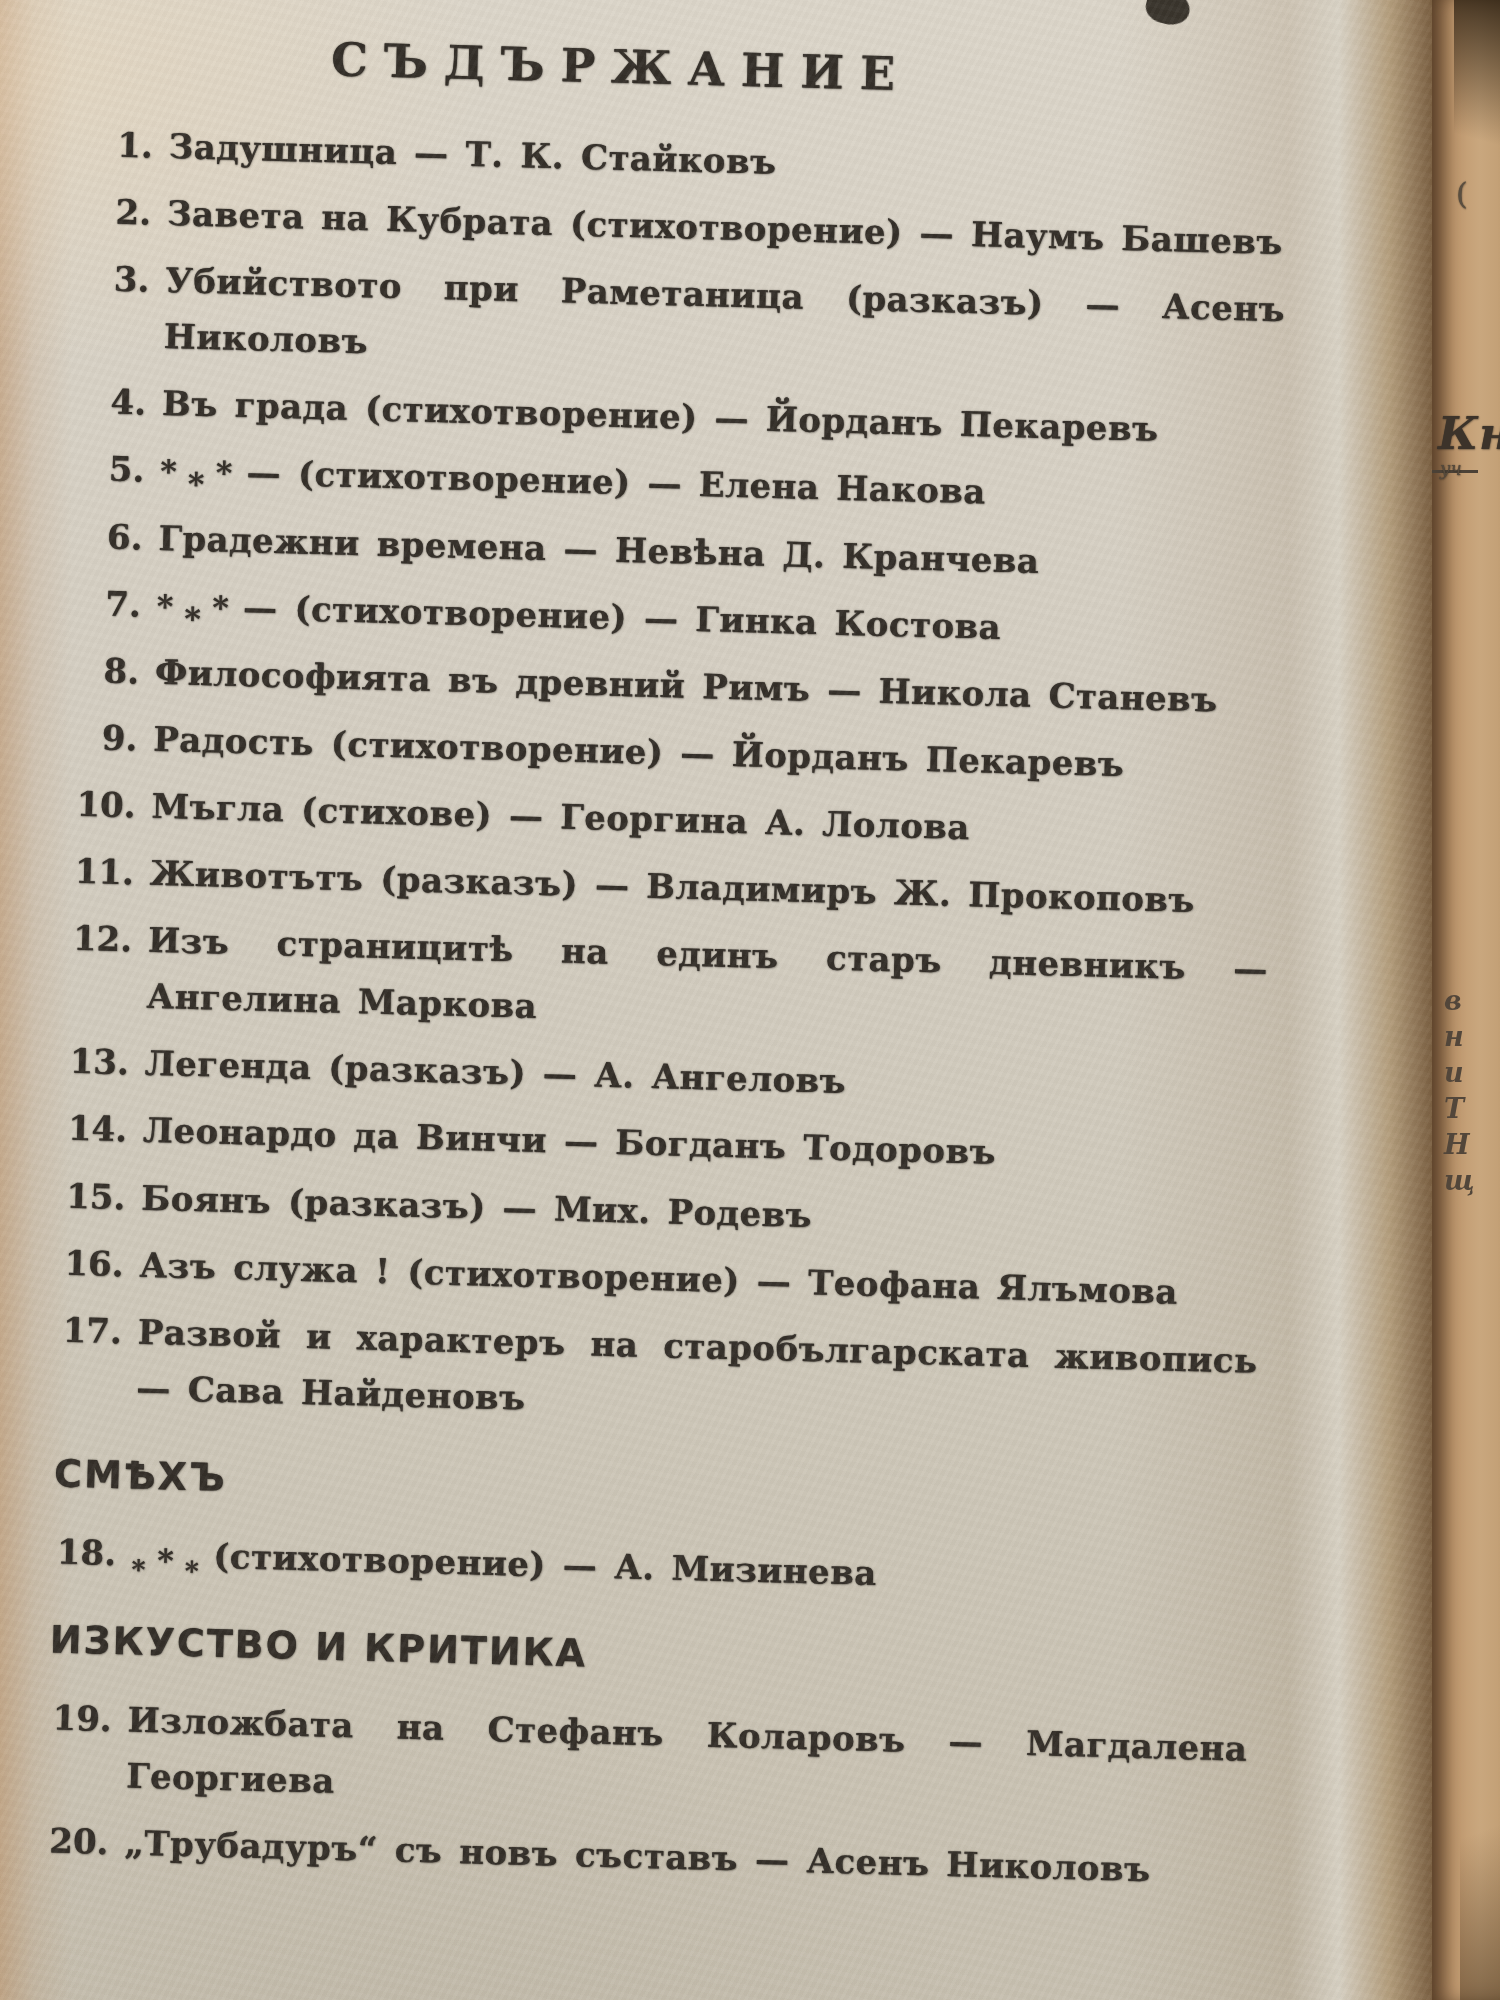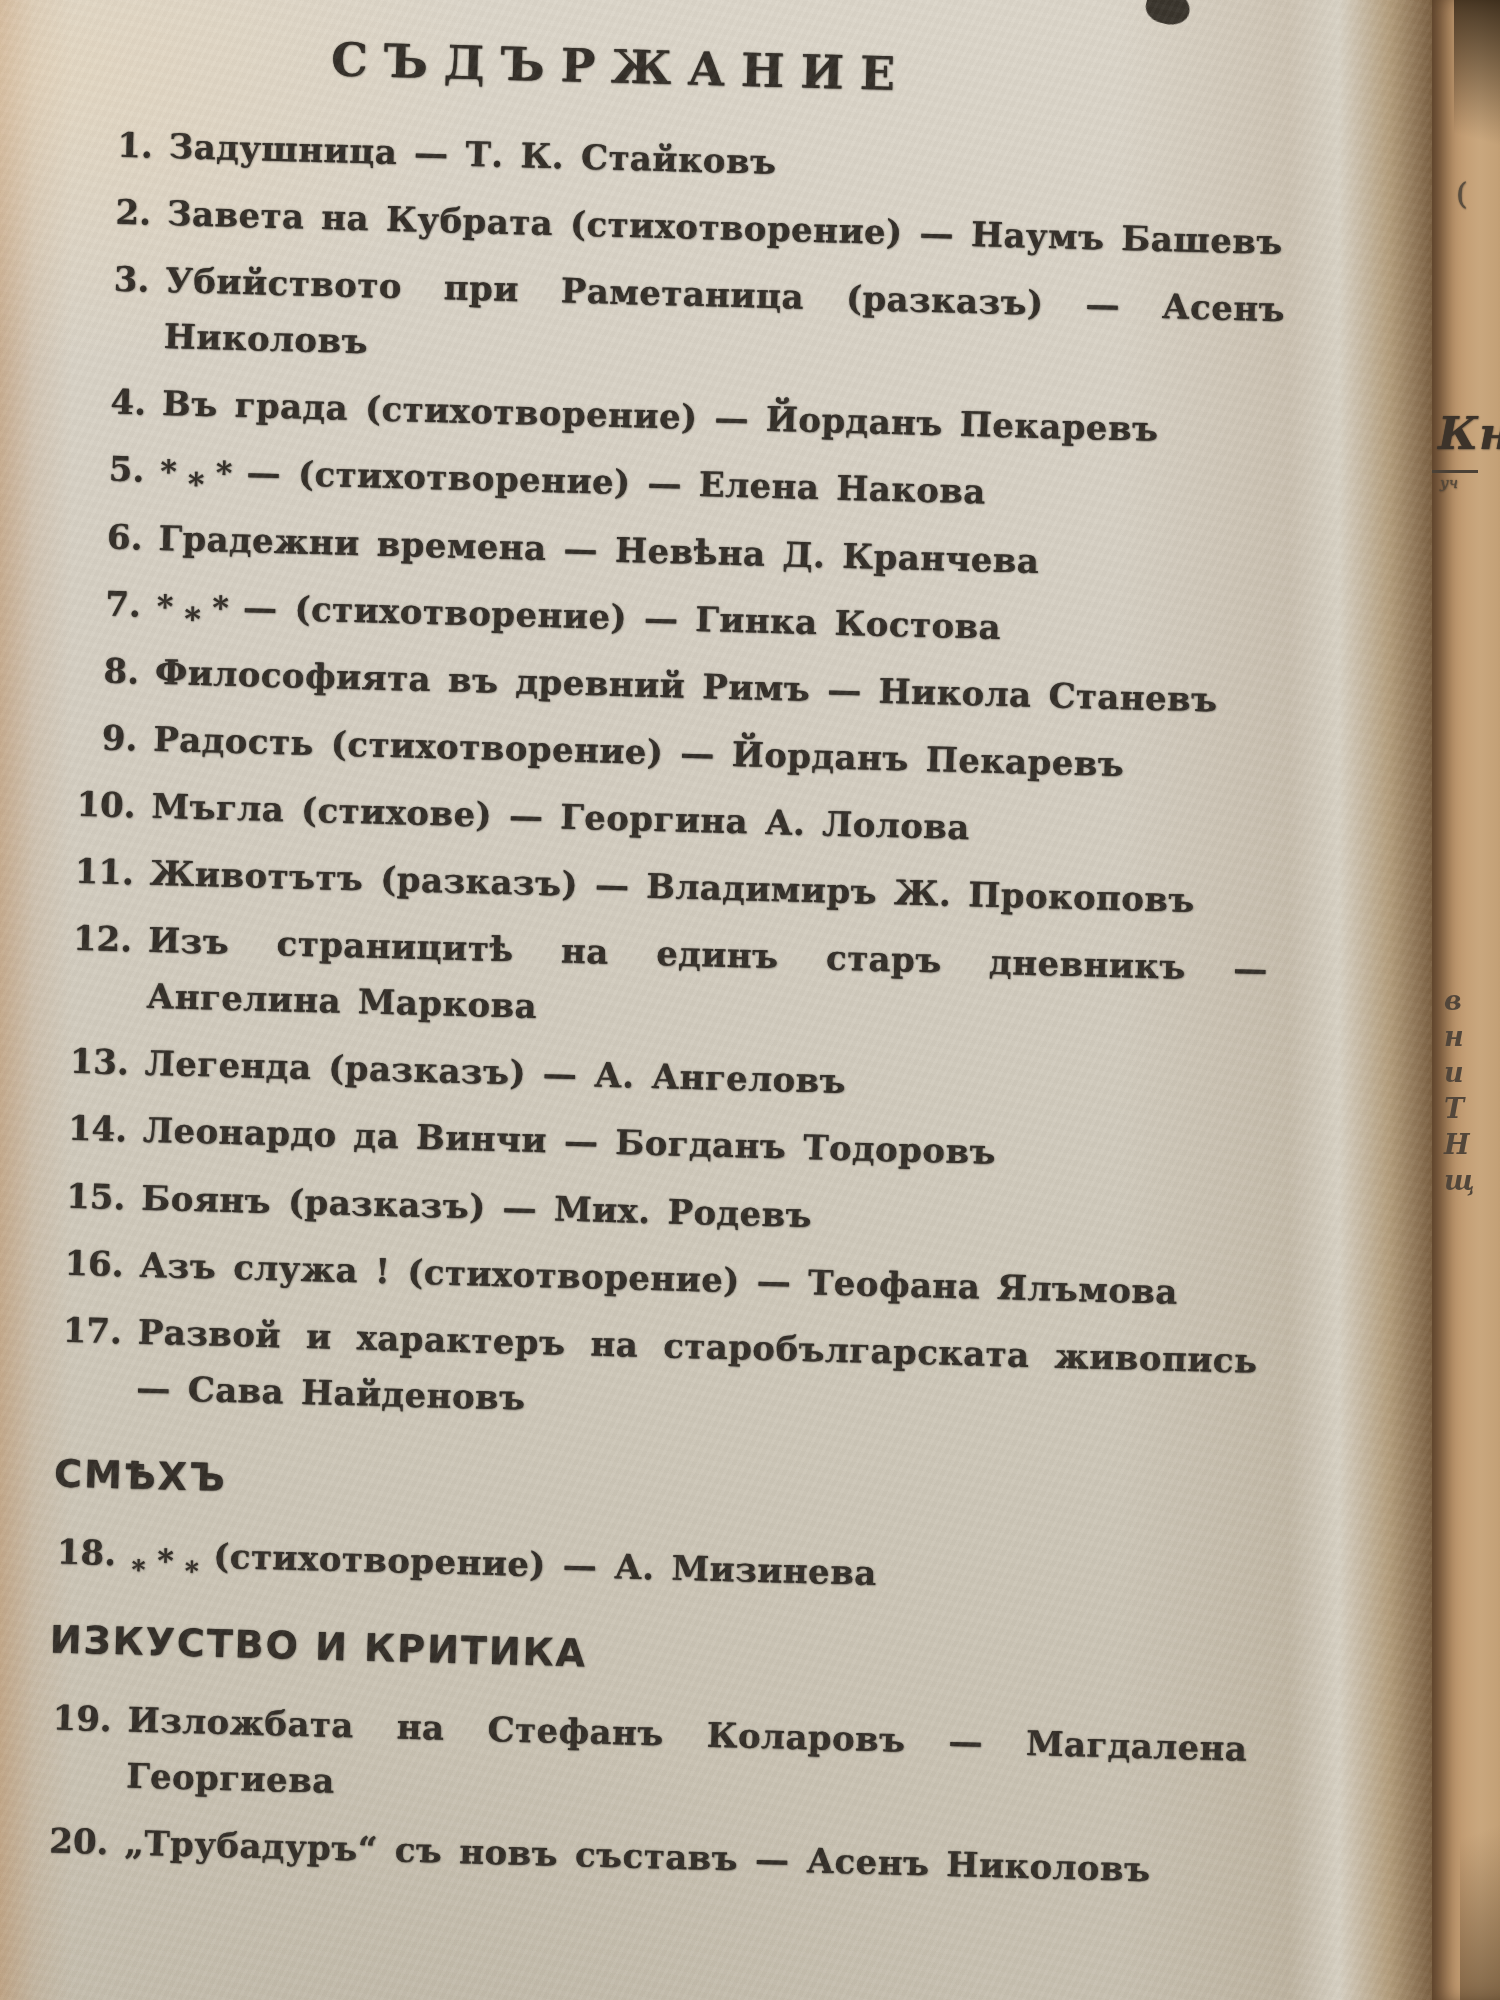--- a/index.html
+++ b/index.html
@@ -48,21 +48,21 @@
   .next-page .corner-shade-bottom{
     position:absolute;right:0;bottom:0;width:40px;height:220px;
     background:linear-gradient(340deg, rgba(70,50,28,0.55), rgba(70,50,28,0) 75%);
   }
   .edge-paren{position:absolute;left:24px;top:176px;font-size:30px;color:#5a4e40;filter:blur(0.5px);}
   .edge-header{
     position:absolute;left:6px;top:408px;font-size:44px;font-weight:bold;
     font-style:italic;color:#3c332a;filter:blur(0.6px);letter-spacing:1px;
   }
   .edge-rule{position:absolute;left:0;top:470px;width:46px;height:3px;background:#4b4136;filter:blur(0.5px);}
-  .edge-sub{position:absolute;left:8px;top:474px;font-size:15px;font-style:italic;color:#564a3c;filter:blur(0.5px);}
+  .edge-sub{position:absolute;left:8px;top:458px;font-size:18px;font-style:italic;color:#564a3c;filter:blur(0.5px);}
   .edge-letter{
     position:absolute;left:12px;font-size:27px;font-style:italic;font-weight:bold;
     color:#52463a;filter:blur(0.5px);
   }
   
   .content{
     position:absolute;left:92px;top:26px;width:1060px;
     transform:rotate(1.5deg);transform-origin:0 0;
     color:#332e28;
   }

